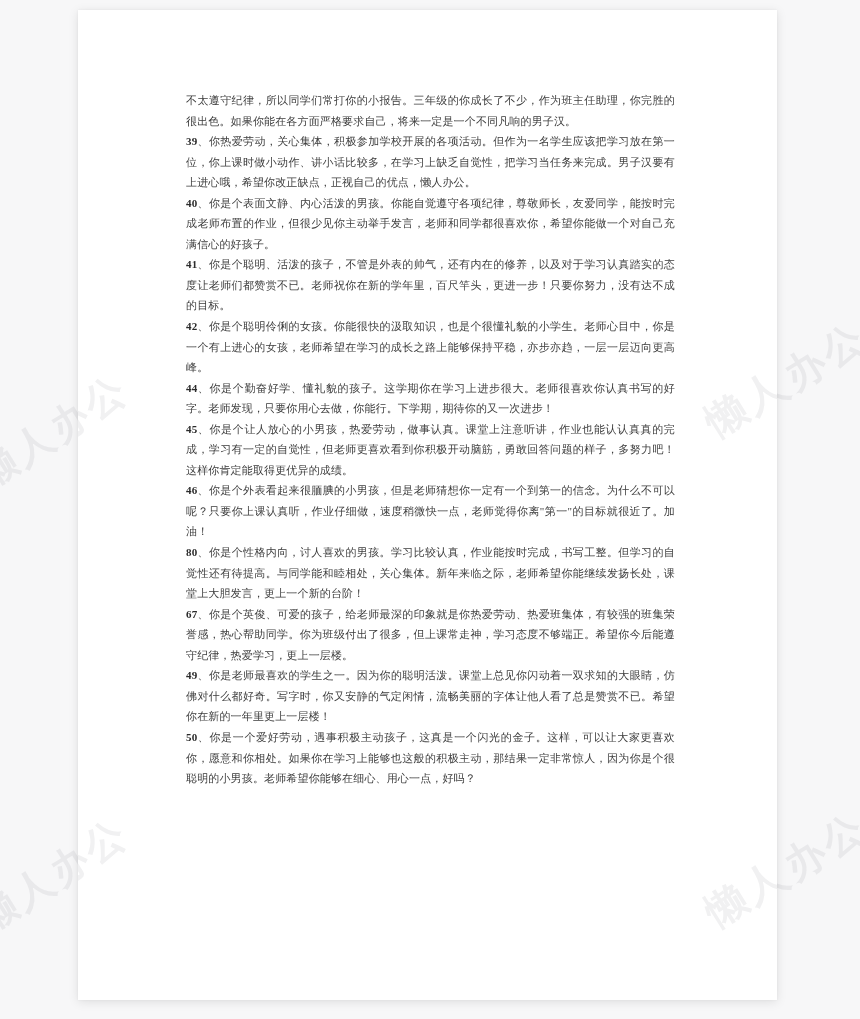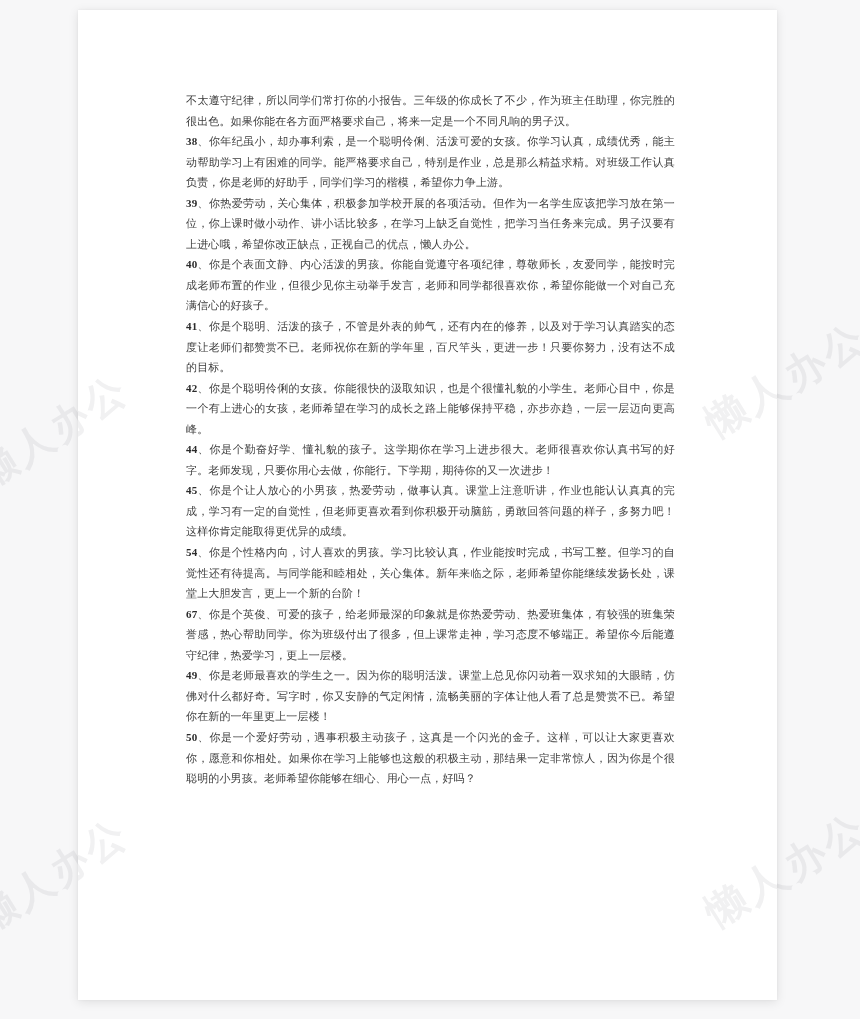--- a/index.html
+++ b/index.html
@@ -114,27 +114,27 @@
 
   <div id="page">
 
     <div class="page-wm pwm-1">懒人办公</div>
     <div class="page-wm pwm-2">懒人办公</div>
     <div class="page-wm pwm-3">懒人办公</div>
     <div class="page-wm pwm-4">懒人办公</div>
 
     <div id="text-body">
         <p class="para"><span>不太遵守纪律，所以同学们常打你的小报告。三年级的你成长了不少，作为班主任助理，你完胜的很出色。如果你能在各方面严格要求自己，将来一定是一个不同凡响的男子汉。</span></p>
-        <p class="para"><span class="num">38</span><span>、你年纪虽小，却办事利索，是一个聪明伶俐、活泼可爱的女孩。你学习认真，成绩优秀，能主动帮助学习上有困难的同学。能严格要求自己，特别是作业，总是那么精益求精。对班级工作认真负责，你是老师的好助手，同学们学习的楷模，希望你力争上游。</span></p>
         <p class="para"><span class="num">39</span><span>、你热爱劳动，关心集体，积极参加学校开展的各项活动。但作为一名学生应该把学习放在第一位，你上课时做小动作、讲小话比较多，在学习上缺乏自觉性，把学习当任务来完成。男子汉要有上进心哦，希望你改正缺点，正视自己的优点，懒人办公。</span></p>
         <p class="para"><span class="num">40</span><span>、你是个表面文静、内心活泼的男孩。你能自觉遵守各项纪律，尊敬师长，友爱同学，能按时完成老师布置的作业，但很少见你主动举手发言，老师和同学都很喜欢你，希望你能做一个对自己充满信心的好孩子。</span></p>
         <p class="para"><span class="num">41</span><span>、你是个聪明、活泼的孩子，不管是外表的帅气，还有内在的修养，以及对于学习认真踏实的态度让老师们都赞赏不已。老师祝你在新的学年里，百尺竿头，更进一步！只要你努力，没有达不成的目标。</span></p>
         <p class="para"><span class="num">42</span><span>、你是个聪明伶俐的女孩。你能很快的汲取知识，也是个很懂礼貌的小学生。老师心目中，你是一个有上进心的女孩，老师希望在学习的成长之路上能够保持平稳，亦步亦趋，一层一层迈向更高峰。</span></p>
         <p class="para"><span class="num">44</span><span>、你是个勤奋好学、懂礼貌的孩子。这学期你在学习上进步很大。老师很喜欢你认真书写的好字。老师发现，只要你用心去做，你能行。下学期，期待你的又一次进步！</span></p>
         <p class="para"><span class="num">45</span><span>、你是个让人放心的小男孩，热爱劳动，做事认真。课堂上注意听讲，作业也能认认真真的完成，学习有一定的自觉性，但老师更喜欢看到你积极开动脑筋，勇敢回答问题的样子，多努力吧！这样你肯定能取得更优异的成绩。</span></p>
-        <p class="para"><span class="num">54</span><span>、你是个性格内向，讨人喜欢的男孩。学习比较认真，作业能按时完成，书写工整。但学习的自觉性还有待提高。与同学能和睦相处，关心集体。新年来临之际，老师希望你能继续发扬长处，课堂上大胆发言，更上一个新的台阶！</span></p>
+        <p class="para"><span class="num">46</span><span>、你是个外表看起来很腼腆的小男孩，但是老师猜想你一定有一个到第一的信念。为什么不可以呢？只要你上课认真听，作业仔细做，速度稍微快一点，老师觉得你离"第一"的目标就很近了。加油！</span></p>
+        <p class="para"><span class="num">80</span><span>、你是个性格内向，讨人喜欢的男孩。学习比较认真，作业能按时完成，书写工整。但学习的自觉性还有待提高。与同学能和睦相处，关心集体。新年来临之际，老师希望你能继续发扬长处，课堂上大胆发言，更上一个新的台阶！</span></p>
         <p class="para"><span class="num">67</span><span>、你是个英俊、可爱的孩子，给老师最深的印象就是你热爱劳动、热爱班集体，有较强的班集荣誉感，热心帮助同学。你为班级付出了很多，但上课常走神，学习态度不够端正。希望你今后能遵守纪律，热爱学习，更上一层楼。</span></p>
         <p class="para"><span class="num">49</span><span>、你是老师最喜欢的学生之一。因为你的聪明活泼。课堂上总见你闪动着一双求知的大眼睛，仿佛对什么都好奇。写字时，你又安静的气定闲情，流畅美丽的字体让他人看了总是赞赏不已。希望你在新的一年里更上一层楼！</span></p>
         <p class="para"><span class="num">50</span><span>、你是一个爱好劳动，遇事积极主动孩子，这真是一个闪光的金子。这样，可以让大家更喜欢你，愿意和你相处。如果你在学习上能够也这般的积极主动，那结果一定非常惊人，因为你是个很聪明的小男孩。老师希望你能够在细心、用心一点，好吗？</span></p>
       </div>
 
   </div>
 </div>
 
 </body></html>

